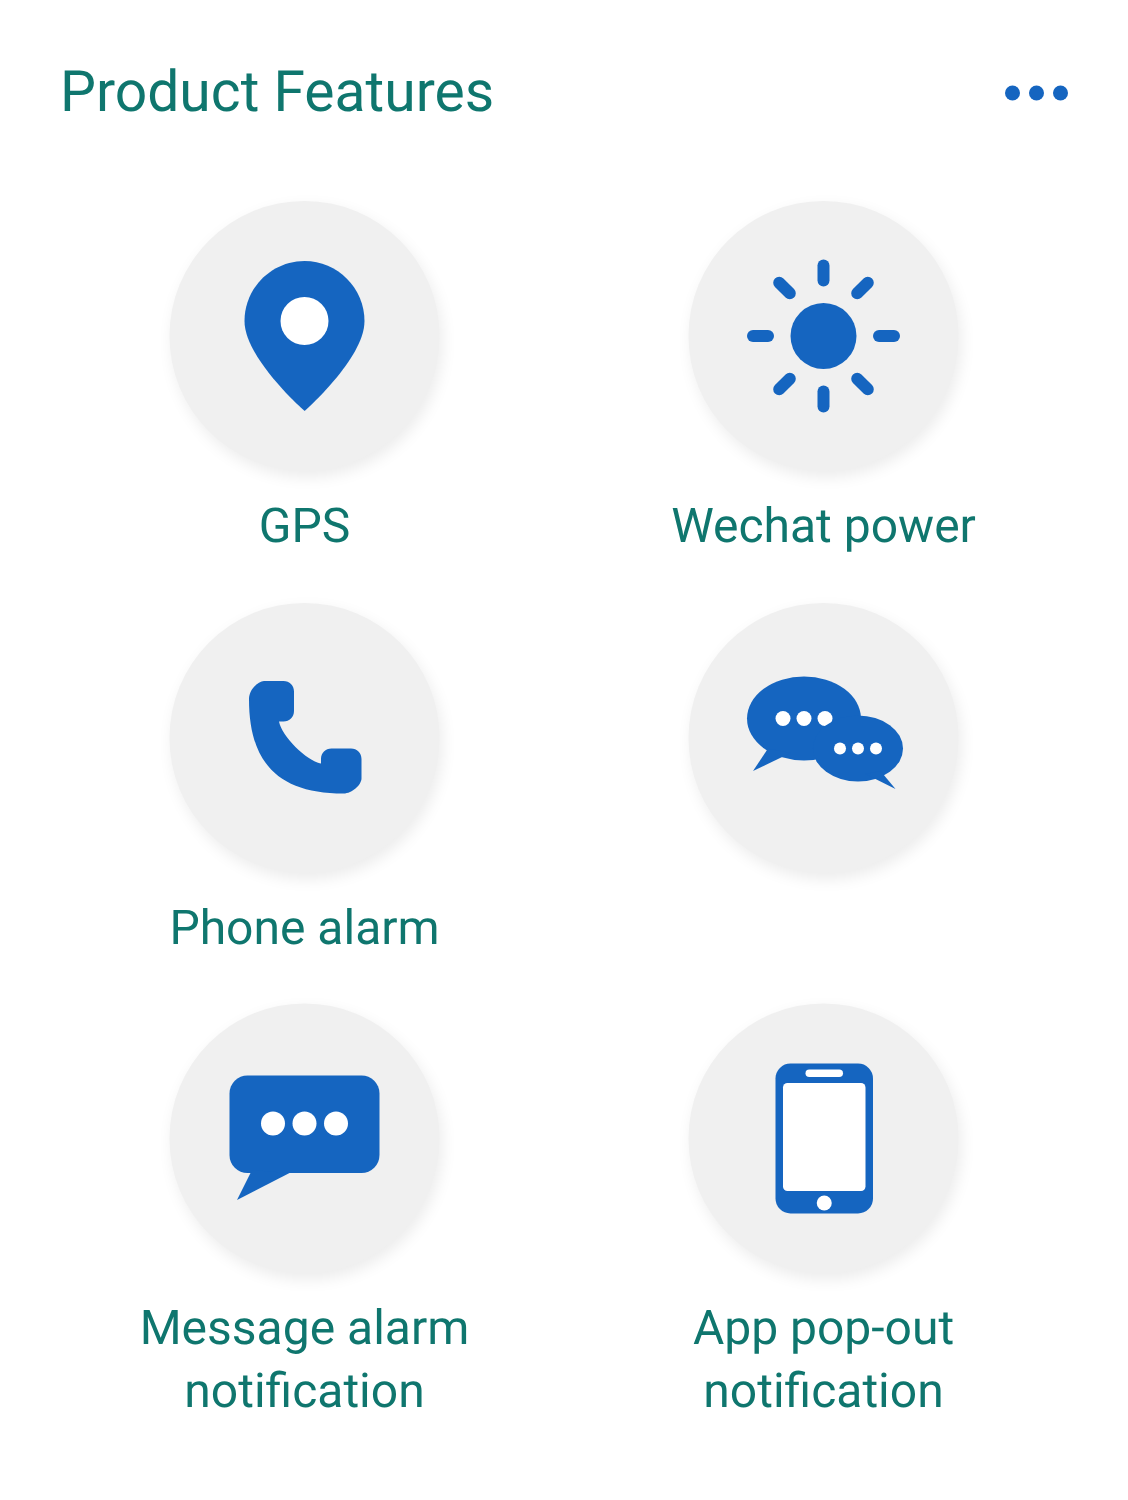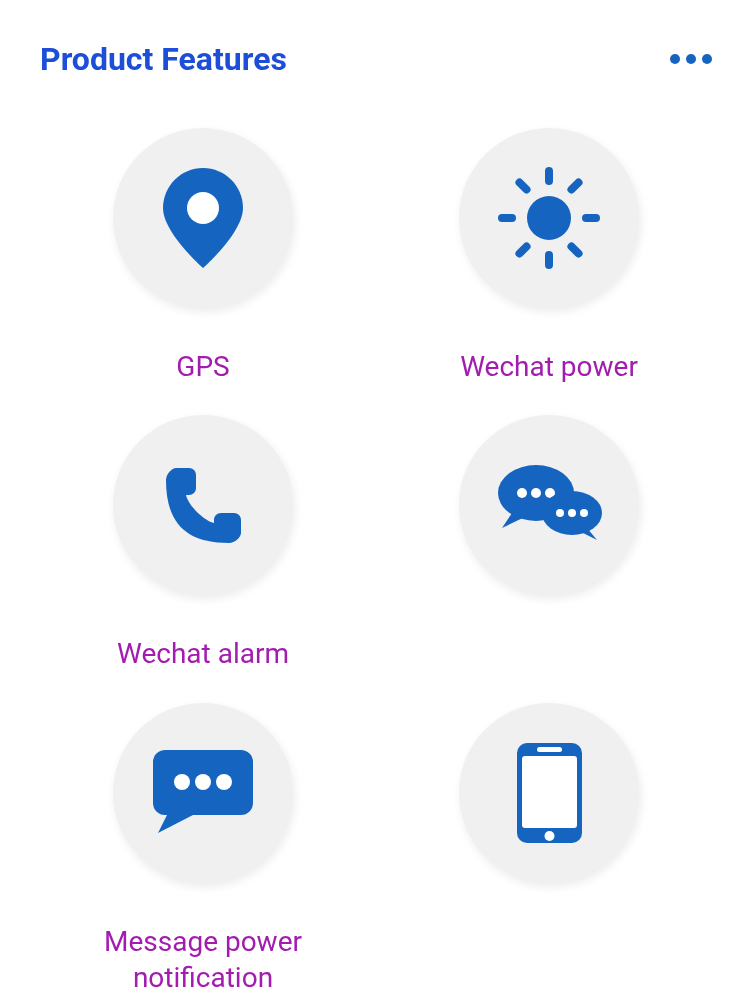--- a/index.html
+++ b/index.html
@@ -17,23 +17,23 @@
     }
 
     .header {
       display: flex;
       align-items: center;
       justify-content: space-between;
       padding: 40px 40px 20px 40px;
     }
 
     .page-title {
-      font-size: 32px;
-      font-weight: 700;
-      color: #1d4ed8;
+      font-size: 38px;
+      font-weight: 400;
+      color: #0f766e;
     }
 
     .more-dots {
       display: flex;
       gap: 6px;
       align-items: center;
     }
 
     .dot {
       width: 10px;
@@ -61,25 +61,24 @@
       height: 180px;
       border-radius: 50%;
       background: #f0f0f0;
       display: flex;
       align-items: center;
       justify-content: center;
       box-shadow: 2px 4px 10px rgba(0,0,0,0.08);
     }
 
     .feature-label {
-      font-size: 28px;
-      color: #a21caf;
+      font-size: 32px;
+      color: #0f766e;
       text-align: center;
       line-height: 1.3;
-      margin-top: 25px;
     }
 
     
     .gps-icon svg {
       width: 100px;
       height: 110px;
     }
 
     
     .sun-icon svg {
@@ -155,21 +154,21 @@
     </div>
     <span class="feature-label">Wechat power</span>
   </div>
 
   <div class="feature-item">
     <div class="icon-circle phone-icon">
       <svg viewBox="0 0 95 95" fill="#1565C0" xmlns="http://www.w3.org/2000/svg">
         <path d="M20 10 C16 10 10 16 10 22 C10 65 30 85 73 85 C79 85 85 79 85 75 L85 62 C85 58 82 55 78 55 L65 55 C61 55 58 58 58 62 L58 65 C48 63 32 47 30 37 L33 37 C37 37 40 34 40 30 L40 17 C40 13 37 10 33 10 Z"></path>
       </svg>
     </div>
-    <span class="feature-label">Wechat alarm</span>
+    <span class="feature-label">Phone alarm</span>
   </div>
 
   <div class="feature-item">
     <div class="icon-circle wechat-icon">
       <svg viewBox="0 0 115 95" fill="#1565C0" xmlns="http://www.w3.org/2000/svg">
 
         <ellipse cx="44" cy="35" rx="38" ry="28"></ellipse>
 
         <polygon points="20,55 10,70 35,58"></polygon>
 
@@ -194,30 +193,31 @@
 
         <rect x="5" y="5" width="100" height="65" rx="12" ry="12"></rect>
 
         <polygon points="20,68 10,88 45,70"></polygon>
 
         <circle cx="34" cy="37" r="8" fill="white"></circle>
         <circle cx="55" cy="37" r="8" fill="white"></circle>
         <circle cx="76" cy="37" r="8" fill="white"></circle>
       </svg>
     </div>
-    <span class="feature-label">Message power notification</span>
+    <span class="feature-label">Message alarm notification</span>
   </div>
 
   <div class="feature-item">
     <div class="icon-circle app-icon">
       <svg viewBox="0 0 75 110" fill="#1565C0" xmlns="http://www.w3.org/2000/svg">
 
         <rect x="5" y="5" width="65" height="100" rx="10" ry="10" fill="#1565C0"></rect>
         <rect x="10" y="18" width="55" height="72" rx="3" ry="3" fill="white"></rect>
 
         <rect x="25" y="9" width="25" height="5" rx="2.5" fill="white"></rect>
 
         <circle cx="37.5" cy="98" r="5" fill="white"></circle>
       </svg>
     </div>
+    <span class="feature-label">App pop-out notification</span>
   </div>
 
 </div>
 
 </body></html>

